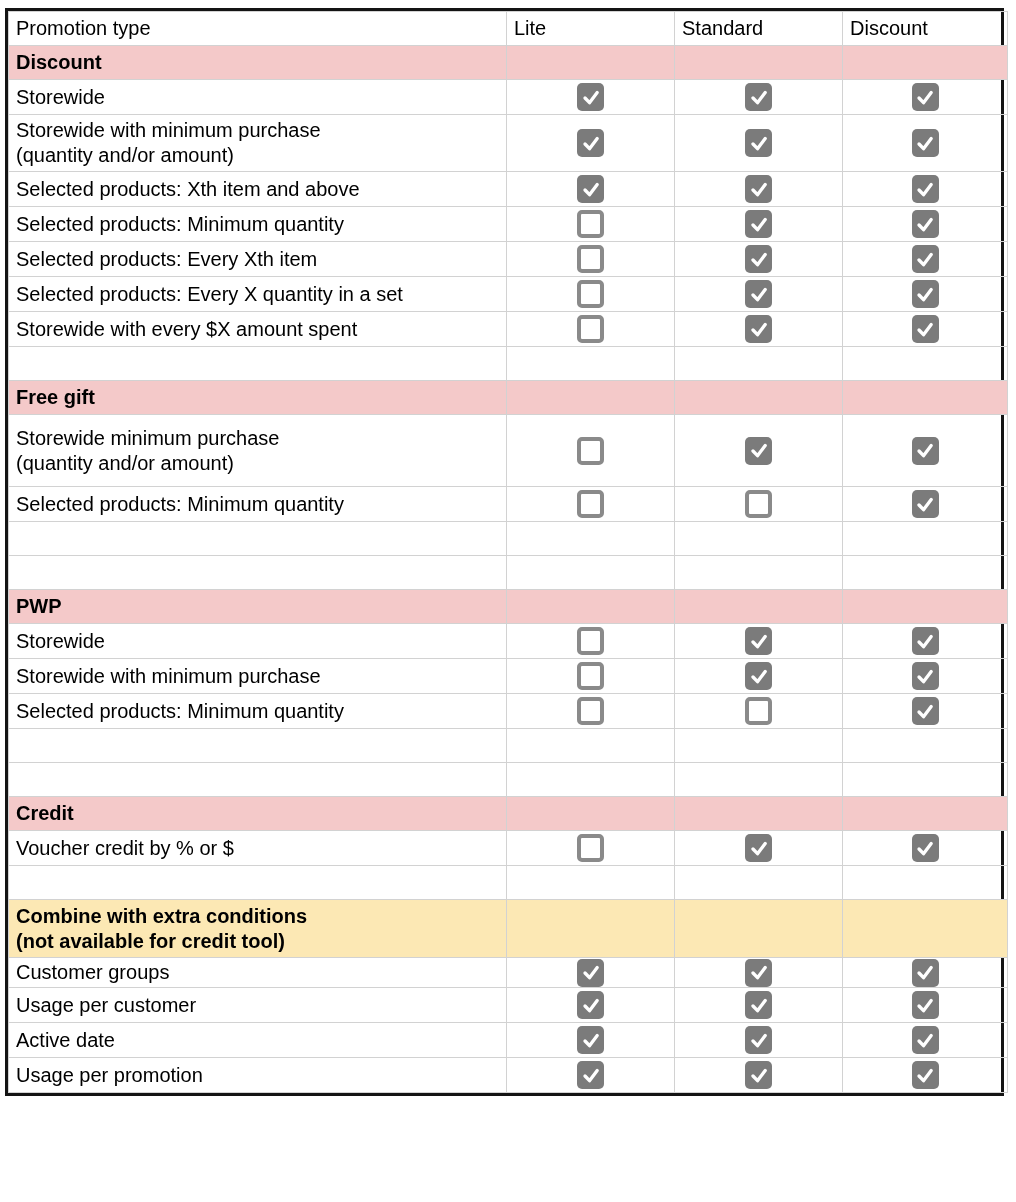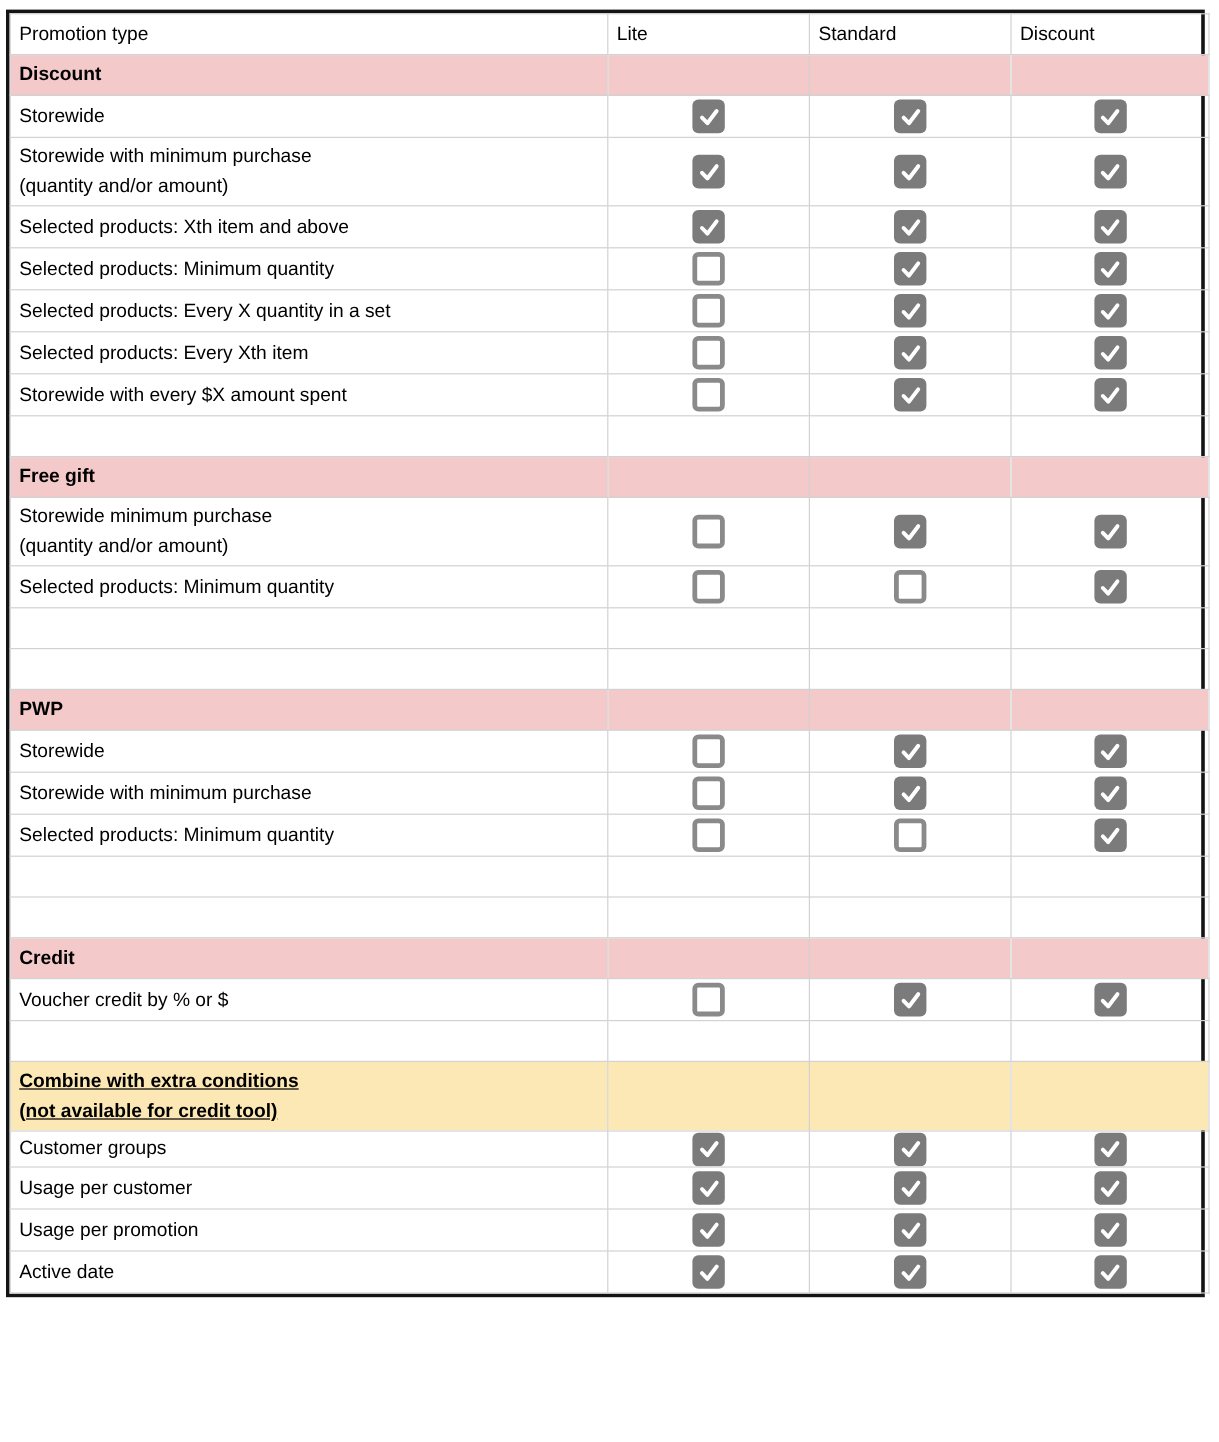--- a/index.html
+++ b/index.html
@@ -7,24 +7,24 @@
     position:relative;width:1016px;height:1202px;background:#fff;
     font-family:"Liberation Sans",sans-serif;color:#000;
   }
   .sheet{
     position:absolute;left:5px;top:8px;width:999px;
     border:3px solid #141414;box-sizing:border-box;background:#fff;
   }
   table{border-collapse:collapse;width:100%;table-layout:fixed;}
   td,th{border:1px solid #d2d2d2;padding:0;vertical-align:middle;overflow:hidden;}
   th{font-weight:400;text-align:left;}
-  th,.label{padding:2px 4px 2px 7px;font-size:16px;line-height:25px;}
+  th,.label{padding:2px 4px 2px 7px;font-size:20px;line-height:25px;}
   .sec-title{font-weight:700;}
   tr.sec-red td{background:var(--sec-red);}
-  tr.sec-yellow td{background:var(--sec-yellow);text-decoration:underline;}
+  tr.sec-yellow td{background:var(--sec-yellow);}
   .cbcell{text-align:center;}
   .cb{margin:0 auto;border-radius:5px;}
   .cb.checked{
     width:27px;height:28px;background:var(--cb-fill);
     display:flex;align-items:center;justify-content:center;
   }
   .cb.unchecked{
     width:27px;height:28px;box-sizing:border-box;
     border:4px solid var(--cb-border);background:#fff;
   }
@@ -154,43 +154,43 @@
             <td class="cbcell">
               <div class="cb checked">
                 <svg width="20" height="19" viewBox="0 0 20 19">
                   <path d="M4 10 L8.5 14.7 L16.2 4.5" fill="none" stroke="#ffffff" stroke-width="3.3" stroke-linecap="round" stroke-linejoin="round"></path>
                 </svg>
               </div>
             </td>
           </tr>
           <tr style="height:35px">
             <td class="label">
+              <div>Selected products: Every Xth item</div>
+            </td>
+            <td class="cbcell">
+              <div class="cb unchecked"></div>
+            </td>
+            <td class="cbcell">
+              <div class="cb checked">
+                <svg width="20" height="19" viewBox="0 0 20 19">
+                  <path d="M4 10 L8.5 14.7 L16.2 4.5" fill="none" stroke="#ffffff" stroke-width="3.3" stroke-linecap="round" stroke-linejoin="round"></path>
+                </svg>
+              </div>
+            </td>
+            <td class="cbcell">
+              <div class="cb checked">
+                <svg width="20" height="19" viewBox="0 0 20 19">
+                  <path d="M4 10 L8.5 14.7 L16.2 4.5" fill="none" stroke="#ffffff" stroke-width="3.3" stroke-linecap="round" stroke-linejoin="round"></path>
+                </svg>
+              </div>
+            </td>
+          </tr>
+          <tr style="height:35px">
+            <td class="label">
               <div>Selected products: Every X quantity in a set</div>
-            </td>
-            <td class="cbcell">
-              <div class="cb unchecked"></div>
-            </td>
-            <td class="cbcell">
-              <div class="cb checked">
-                <svg width="20" height="19" viewBox="0 0 20 19">
-                  <path d="M4 10 L8.5 14.7 L16.2 4.5" fill="none" stroke="#ffffff" stroke-width="3.3" stroke-linecap="round" stroke-linejoin="round"></path>
-                </svg>
-              </div>
-            </td>
-            <td class="cbcell">
-              <div class="cb checked">
-                <svg width="20" height="19" viewBox="0 0 20 19">
-                  <path d="M4 10 L8.5 14.7 L16.2 4.5" fill="none" stroke="#ffffff" stroke-width="3.3" stroke-linecap="round" stroke-linejoin="round"></path>
-                </svg>
-              </div>
-            </td>
-          </tr>
-          <tr style="height:35px">
-            <td class="label">
-              <div>Selected products: Every Xth item</div>
             </td>
             <td class="cbcell">
               <div class="cb unchecked"></div>
             </td>
             <td class="cbcell">
               <div class="cb checked">
                 <svg width="20" height="19" viewBox="0 0 20 19">
                   <path d="M4 10 L8.5 14.7 L16.2 4.5" fill="none" stroke="#ffffff" stroke-width="3.3" stroke-linecap="round" stroke-linejoin="round"></path>
                 </svg>
               </div>
@@ -232,21 +232,21 @@
             <td></td>
           </tr>
           <tr class="sec-red" style="height:34px">
             <td class="label sec-title">
               <div>Free gift</div>
             </td>
             <td></td>
             <td></td>
             <td></td>
           </tr>
-          <tr style="height:57px">
+          <tr style="height:72px">
             <td class="label">
               <div>Storewide minimum purchase</div>
               <div>(quantity and/or amount)</div>
             </td>
             <td class="cbcell">
               <div class="cb unchecked"></div>
             </td>
             <td class="cbcell">
               <div class="cb checked">
                 <svg width="20" height="19" viewBox="0 0 20 19">
@@ -466,47 +466,47 @@
             <td class="cbcell">
               <div class="cb checked">
                 <svg width="20" height="19" viewBox="0 0 20 19">
                   <path d="M4 10 L8.5 14.7 L16.2 4.5" fill="none" stroke="#ffffff" stroke-width="3.3" stroke-linecap="round" stroke-linejoin="round"></path>
                 </svg>
               </div>
             </td>
           </tr>
           <tr style="height:35px">
             <td class="label">
+              <div>Active date</div>
+            </td>
+            <td class="cbcell">
+              <div class="cb checked">
+                <svg width="20" height="19" viewBox="0 0 20 19">
+                  <path d="M4 10 L8.5 14.7 L16.2 4.5" fill="none" stroke="#ffffff" stroke-width="3.3" stroke-linecap="round" stroke-linejoin="round"></path>
+                </svg>
+              </div>
+            </td>
+            <td class="cbcell">
+              <div class="cb checked">
+                <svg width="20" height="19" viewBox="0 0 20 19">
+                  <path d="M4 10 L8.5 14.7 L16.2 4.5" fill="none" stroke="#ffffff" stroke-width="3.3" stroke-linecap="round" stroke-linejoin="round"></path>
+                </svg>
+              </div>
+            </td>
+            <td class="cbcell">
+              <div class="cb checked">
+                <svg width="20" height="19" viewBox="0 0 20 19">
+                  <path d="M4 10 L8.5 14.7 L16.2 4.5" fill="none" stroke="#ffffff" stroke-width="3.3" stroke-linecap="round" stroke-linejoin="round"></path>
+                </svg>
+              </div>
+            </td>
+          </tr>
+          <tr style="height:35px">
+            <td class="label">
               <div>Usage per promotion</div>
-            </td>
-            <td class="cbcell">
-              <div class="cb checked">
-                <svg width="20" height="19" viewBox="0 0 20 19">
-                  <path d="M4 10 L8.5 14.7 L16.2 4.5" fill="none" stroke="#ffffff" stroke-width="3.3" stroke-linecap="round" stroke-linejoin="round"></path>
-                </svg>
-              </div>
-            </td>
-            <td class="cbcell">
-              <div class="cb checked">
-                <svg width="20" height="19" viewBox="0 0 20 19">
-                  <path d="M4 10 L8.5 14.7 L16.2 4.5" fill="none" stroke="#ffffff" stroke-width="3.3" stroke-linecap="round" stroke-linejoin="round"></path>
-                </svg>
-              </div>
-            </td>
-            <td class="cbcell">
-              <div class="cb checked">
-                <svg width="20" height="19" viewBox="0 0 20 19">
-                  <path d="M4 10 L8.5 14.7 L16.2 4.5" fill="none" stroke="#ffffff" stroke-width="3.3" stroke-linecap="round" stroke-linejoin="round"></path>
-                </svg>
-              </div>
-            </td>
-          </tr>
-          <tr style="height:35px">
-            <td class="label">
-              <div>Active date</div>
             </td>
             <td class="cbcell">
               <div class="cb checked">
                 <svg width="20" height="19" viewBox="0 0 20 19">
                   <path d="M4 10 L8.5 14.7 L16.2 4.5" fill="none" stroke="#ffffff" stroke-width="3.3" stroke-linecap="round" stroke-linejoin="round"></path>
                 </svg>
               </div>
             </td>
             <td class="cbcell">
               <div class="cb checked">

